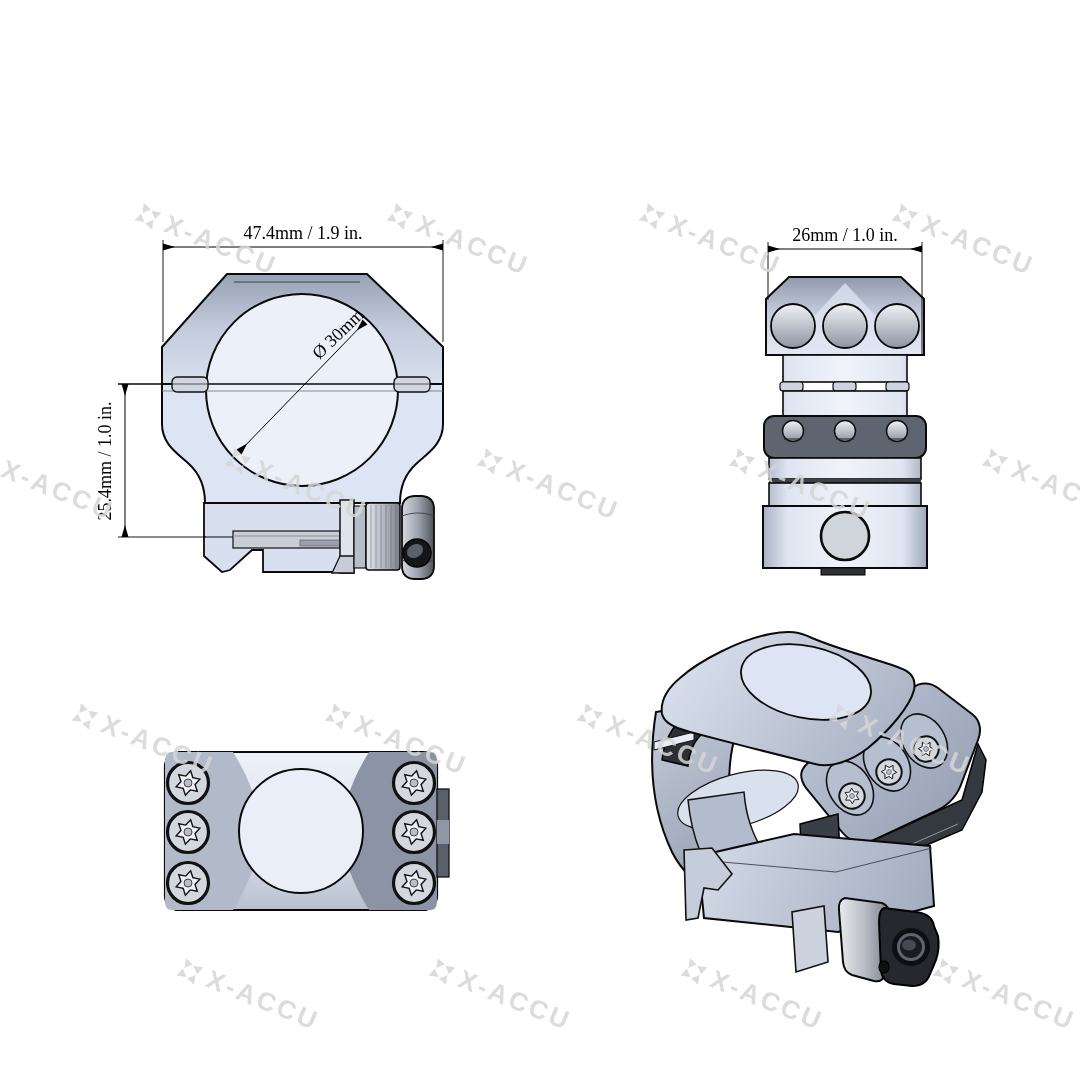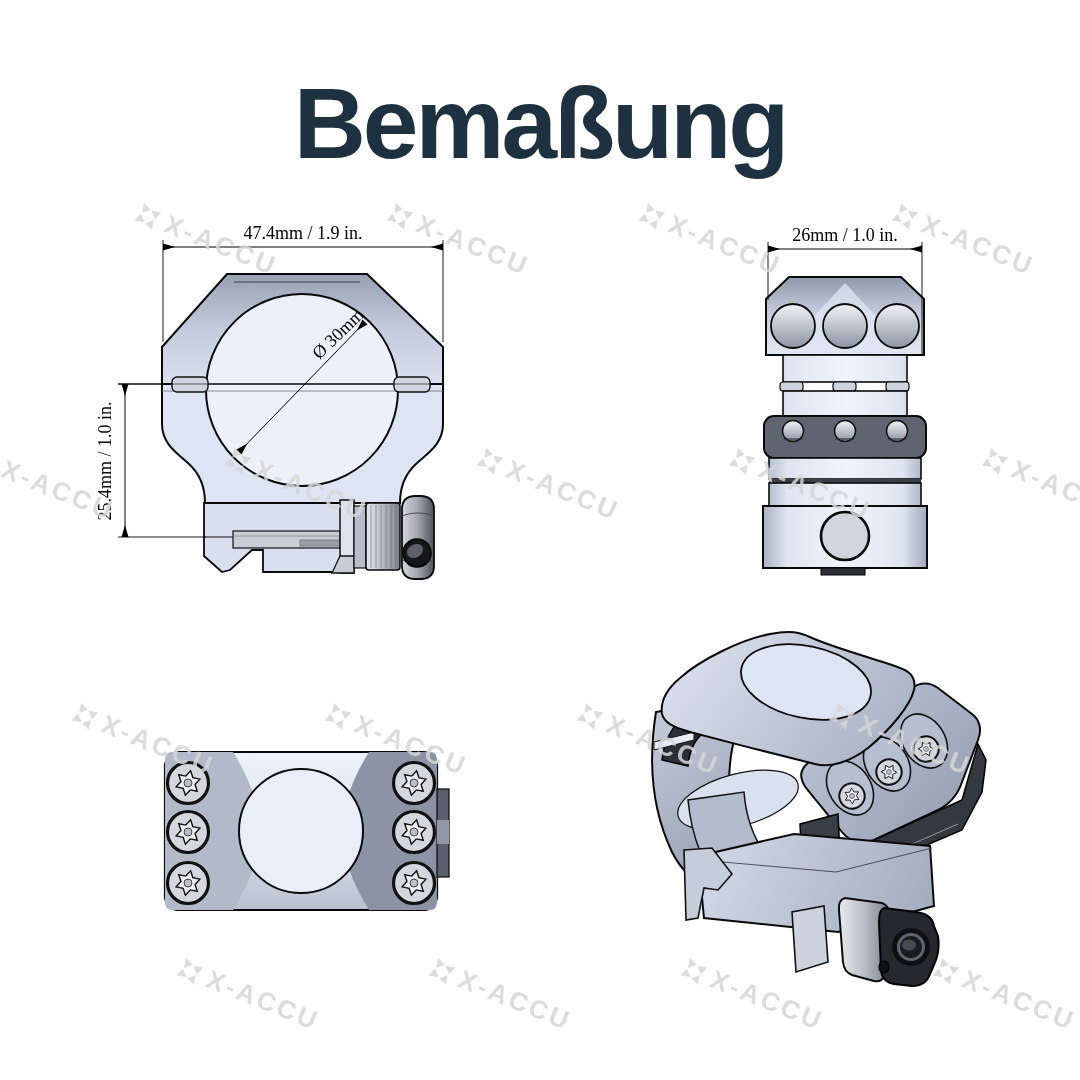--- a/index.html
+++ b/index.html
@@ -22,21 +22,20 @@
     color:var(--watermark,#d6d6d6);transform-origin:left center;opacity:.85;
   }
   .wm svg{flex:none;display:block;}
   .dim{font-family:"Liberation Serif",serif;font-size:18px;fill:#000;}
 </style>
 </head>
 <body>
 
 <div class="canvas">
 
-  <h1 class="title">Bemaßung</h1>
 
   <svg class="drawing" width="1080" height="1080" viewBox="0 0 1080 1080">
     <defs>
       <marker id="dimArrow" viewBox="0 0 12 8" refX="11.5" refY="4" markerWidth="13" markerHeight="9" orient="auto-start-reverse" markerUnits="userSpaceOnUse">
         <path d="M0.5,4 L11.5,0.8 L11.5,7.2 Z" fill="#000"></path>
       </marker>
       <linearGradient id="gA" x1="0" y1="274" x2="0" y2="395" gradientUnits="userSpaceOnUse">
         <stop offset="0" stop-color="#97a1b3"></stop>
           <stop offset="0.45" stop-color="#c3cbdc"></stop>
           <stop offset="1" stop-color="#dde4f3"></stop>

